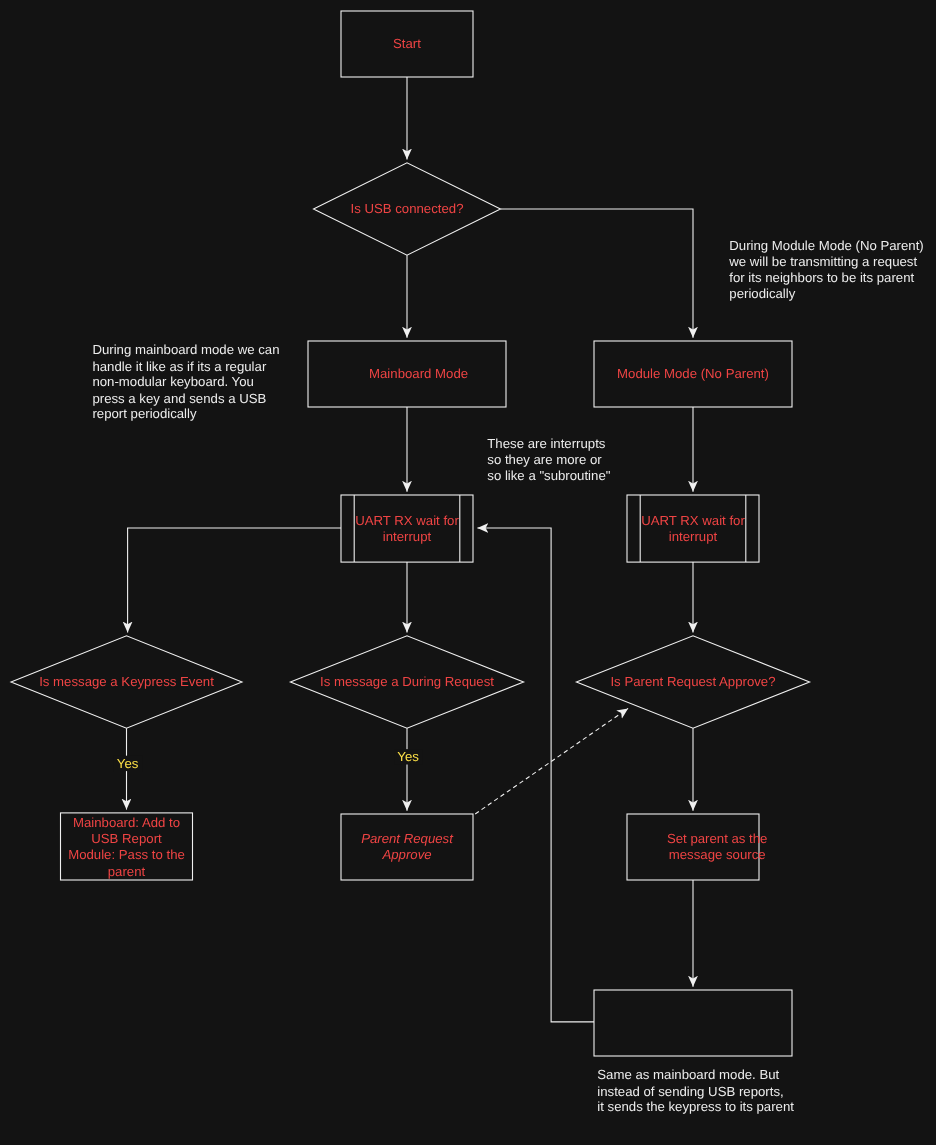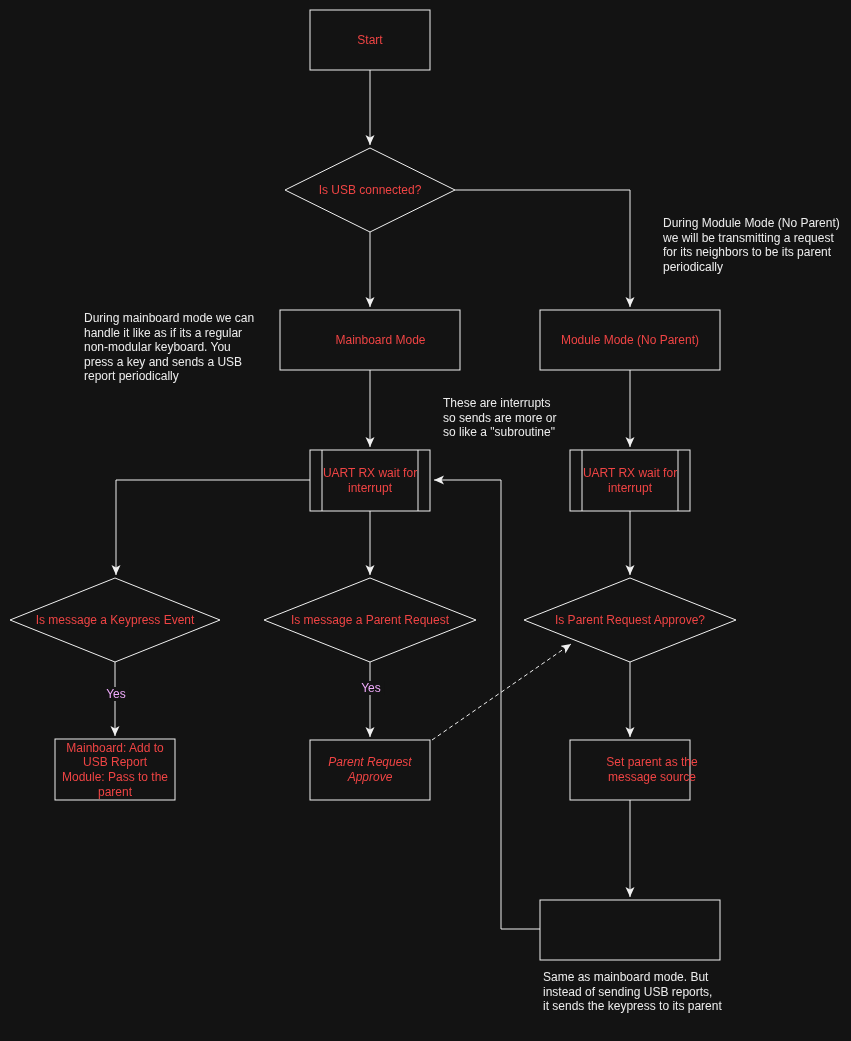--- a/index.html
+++ b/index.html
@@ -20,21 +20,21 @@
     color:#ef4444;
     white-space:pre-line;
     pointer-events:none;
   }
   .edge-label{
     position:absolute;
     transform:translate(-50%,-50%);
     background:#131313;
     padding:0 3px;
     font-size:12px;
-    color:#f0abfc;
+    color:#fde047;
   }
   .note{
     position:absolute;
     font-size:12px;line-height:14.5px;
     color:#ececec;
     text-align:left;
     white-space:pre-line;
   }
 </style>
 </head>
@@ -92,21 +92,21 @@
 
   <div class="label" style="left:310px;top:10px;width:120px;height:60px;">Start</div>
   <div class="label" style="left:285px;top:148px;width:170px;height:84px;">Is USB connected?</div>
   <div class="label" style="left:280px;top:310px;width:201px;height:60px;">Mainboard Mode</div>
   <div class="label" style="left:540px;top:310px;width:180px;height:60px;">Module Mode (No Parent)</div>
   <div class="label" style="left:310px;top:450px;width:120px;height:61px;">UART RX wait for
 interrupt</div>
   <div class="label" style="left:570px;top:450px;width:120px;height:61px;">UART RX wait for
 interrupt</div>
   <div class="label" style="left:10px;top:578px;width:210px;height:84px;">Is message a Keypress Event</div>
-  <div class="label" style="left:264px;top:578px;width:212px;height:84px;">Is message a Parent Request</div>
+  <div class="label" style="left:264px;top:578px;width:212px;height:84px;">Is message a During Request</div>
   <div class="label" style="left:524px;top:578px;width:212px;height:84px;">Is Parent Request Approve?</div>
   <div class="label" style="left:55px;top:739px;width:120px;height:62px;">Mainboard: Add to
 USB Report
 Module: Pass to the
 parent</div>
   <div class="label" style="left:310px;top:740px;width:120px;height:60px;font-style:italic;">Parent Request
 Approve</div>
   <div class="label" style="left:570px;top:740px;width:120px;height:60px;margin-left:22px;">Set parent as the
 message source</div>
 
@@ -116,19 +116,19 @@
   <div class="note" style="left:663px;top:216px;width:190px;">During Module Mode (No Parent)
 we will be transmitting a request
 for its neighbors to be its parent
 periodically</div>
   <div class="note" style="left:84px;top:311px;width:190px;">During mainboard mode we can
 handle it like as if its a regular
 non-modular keyboard. You
 press a key and sends a USB
 report periodically</div>
   <div class="note" style="left:443px;top:396px;width:170px;">These are interrupts
-so sends are more or
+so they are more or
 so like a "subroutine"</div>
   <div class="note" style="left:543px;top:970px;width:200px;">Same as mainboard mode. But
 instead of sending USB reports,
 it sends the keypress to its parent</div>
 
 </div>
 
 </body></html>

